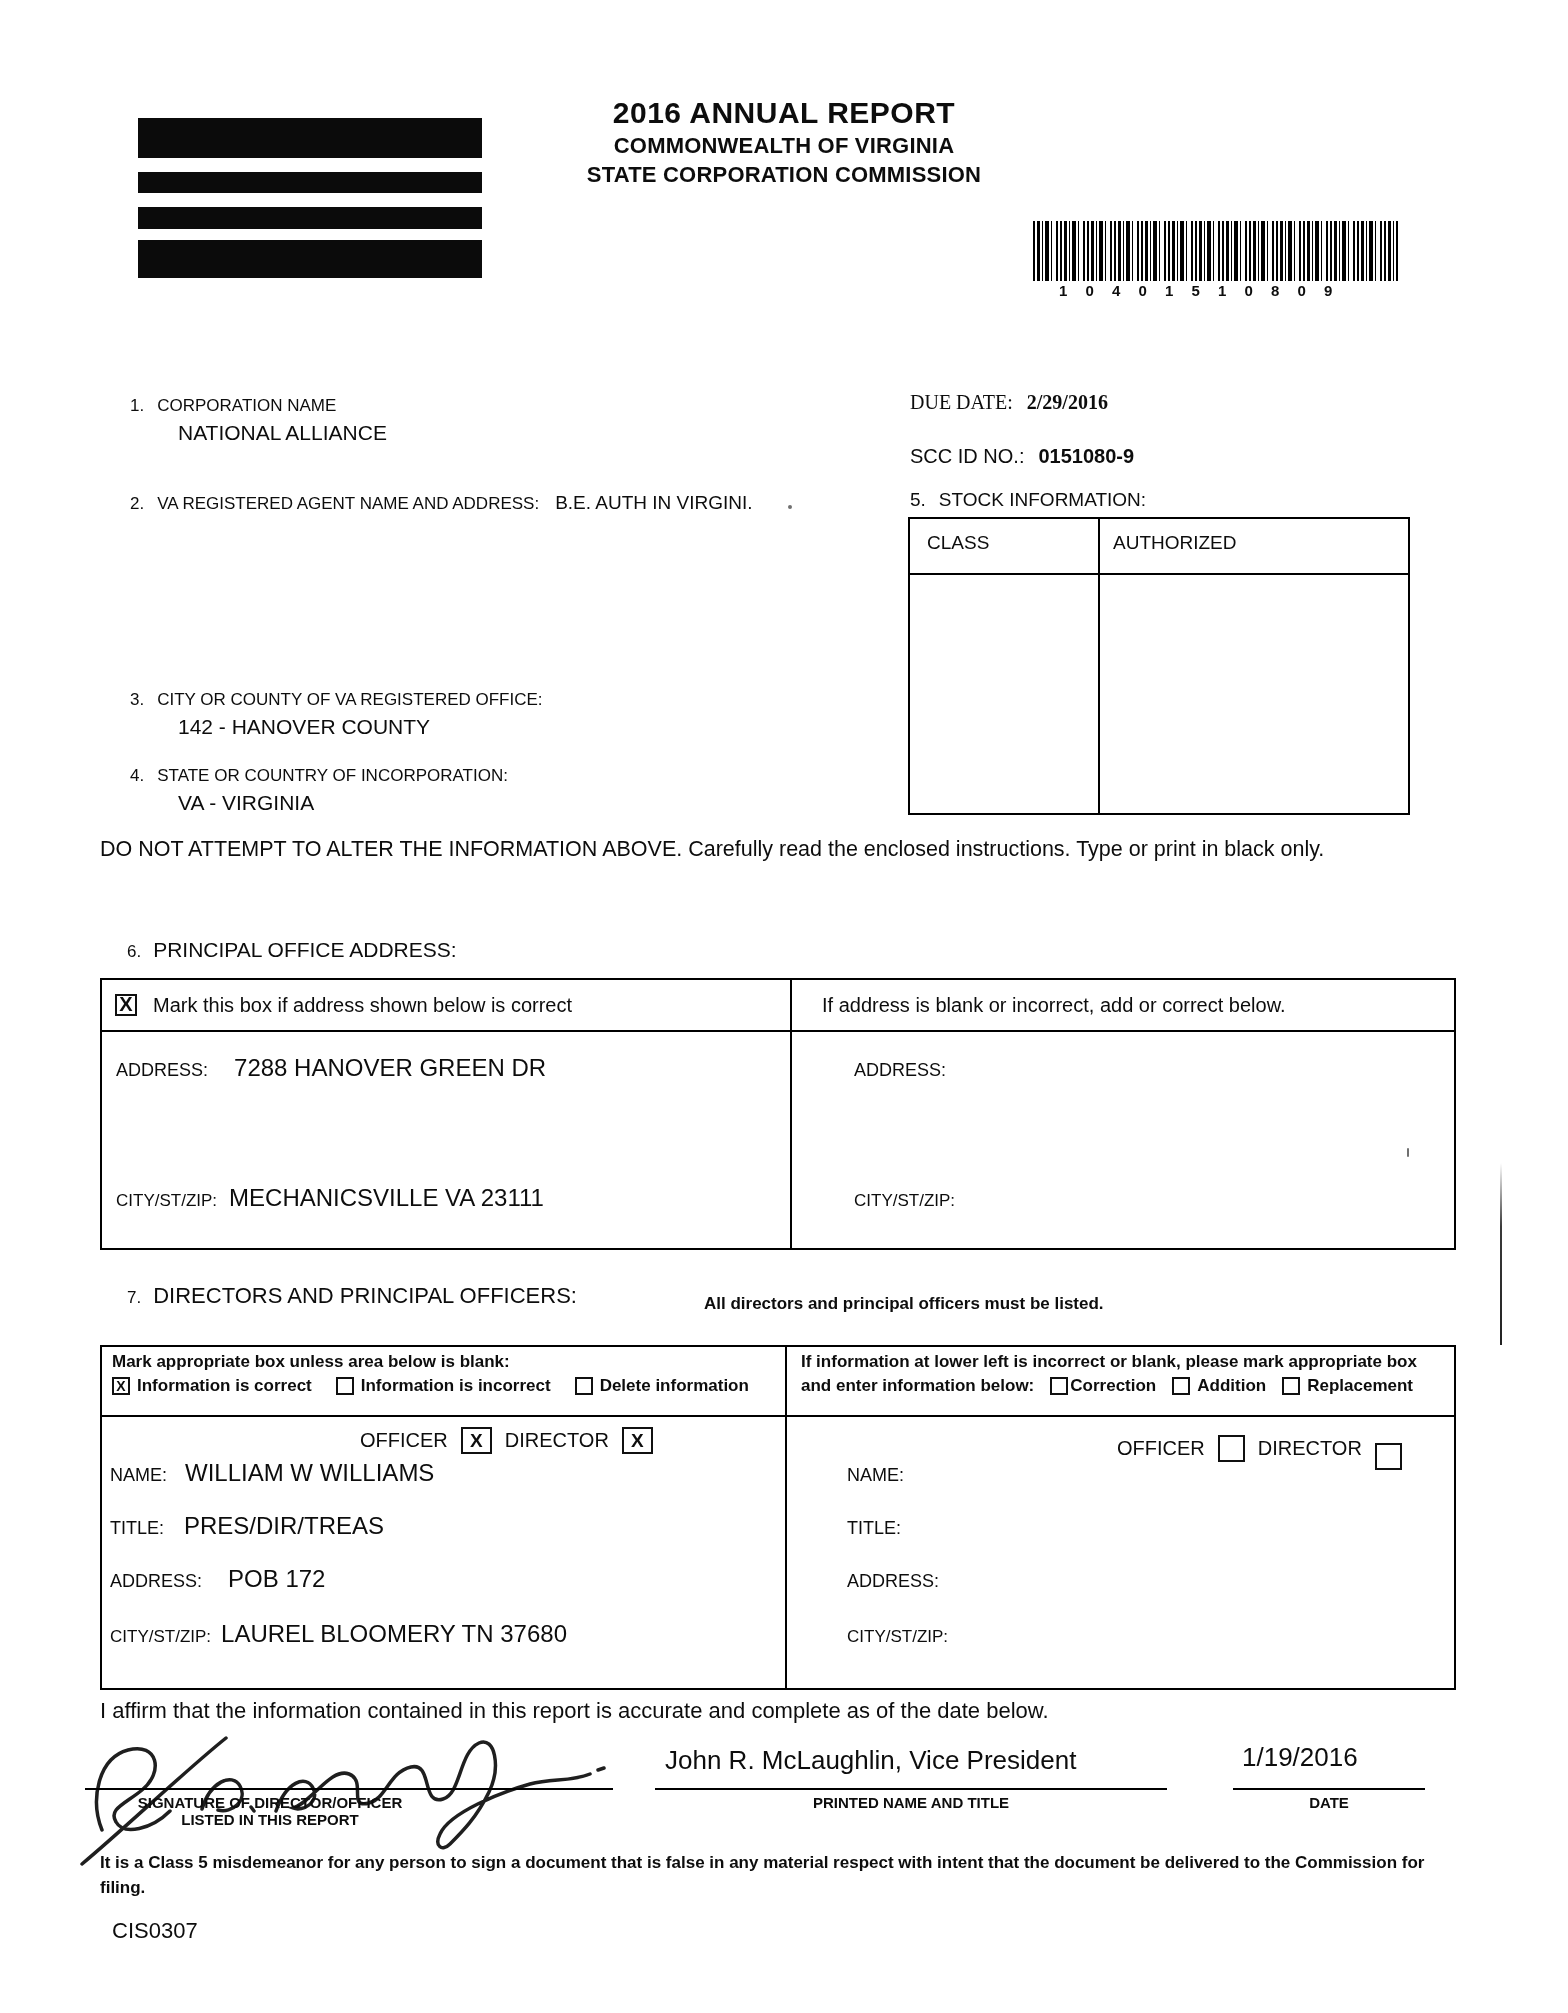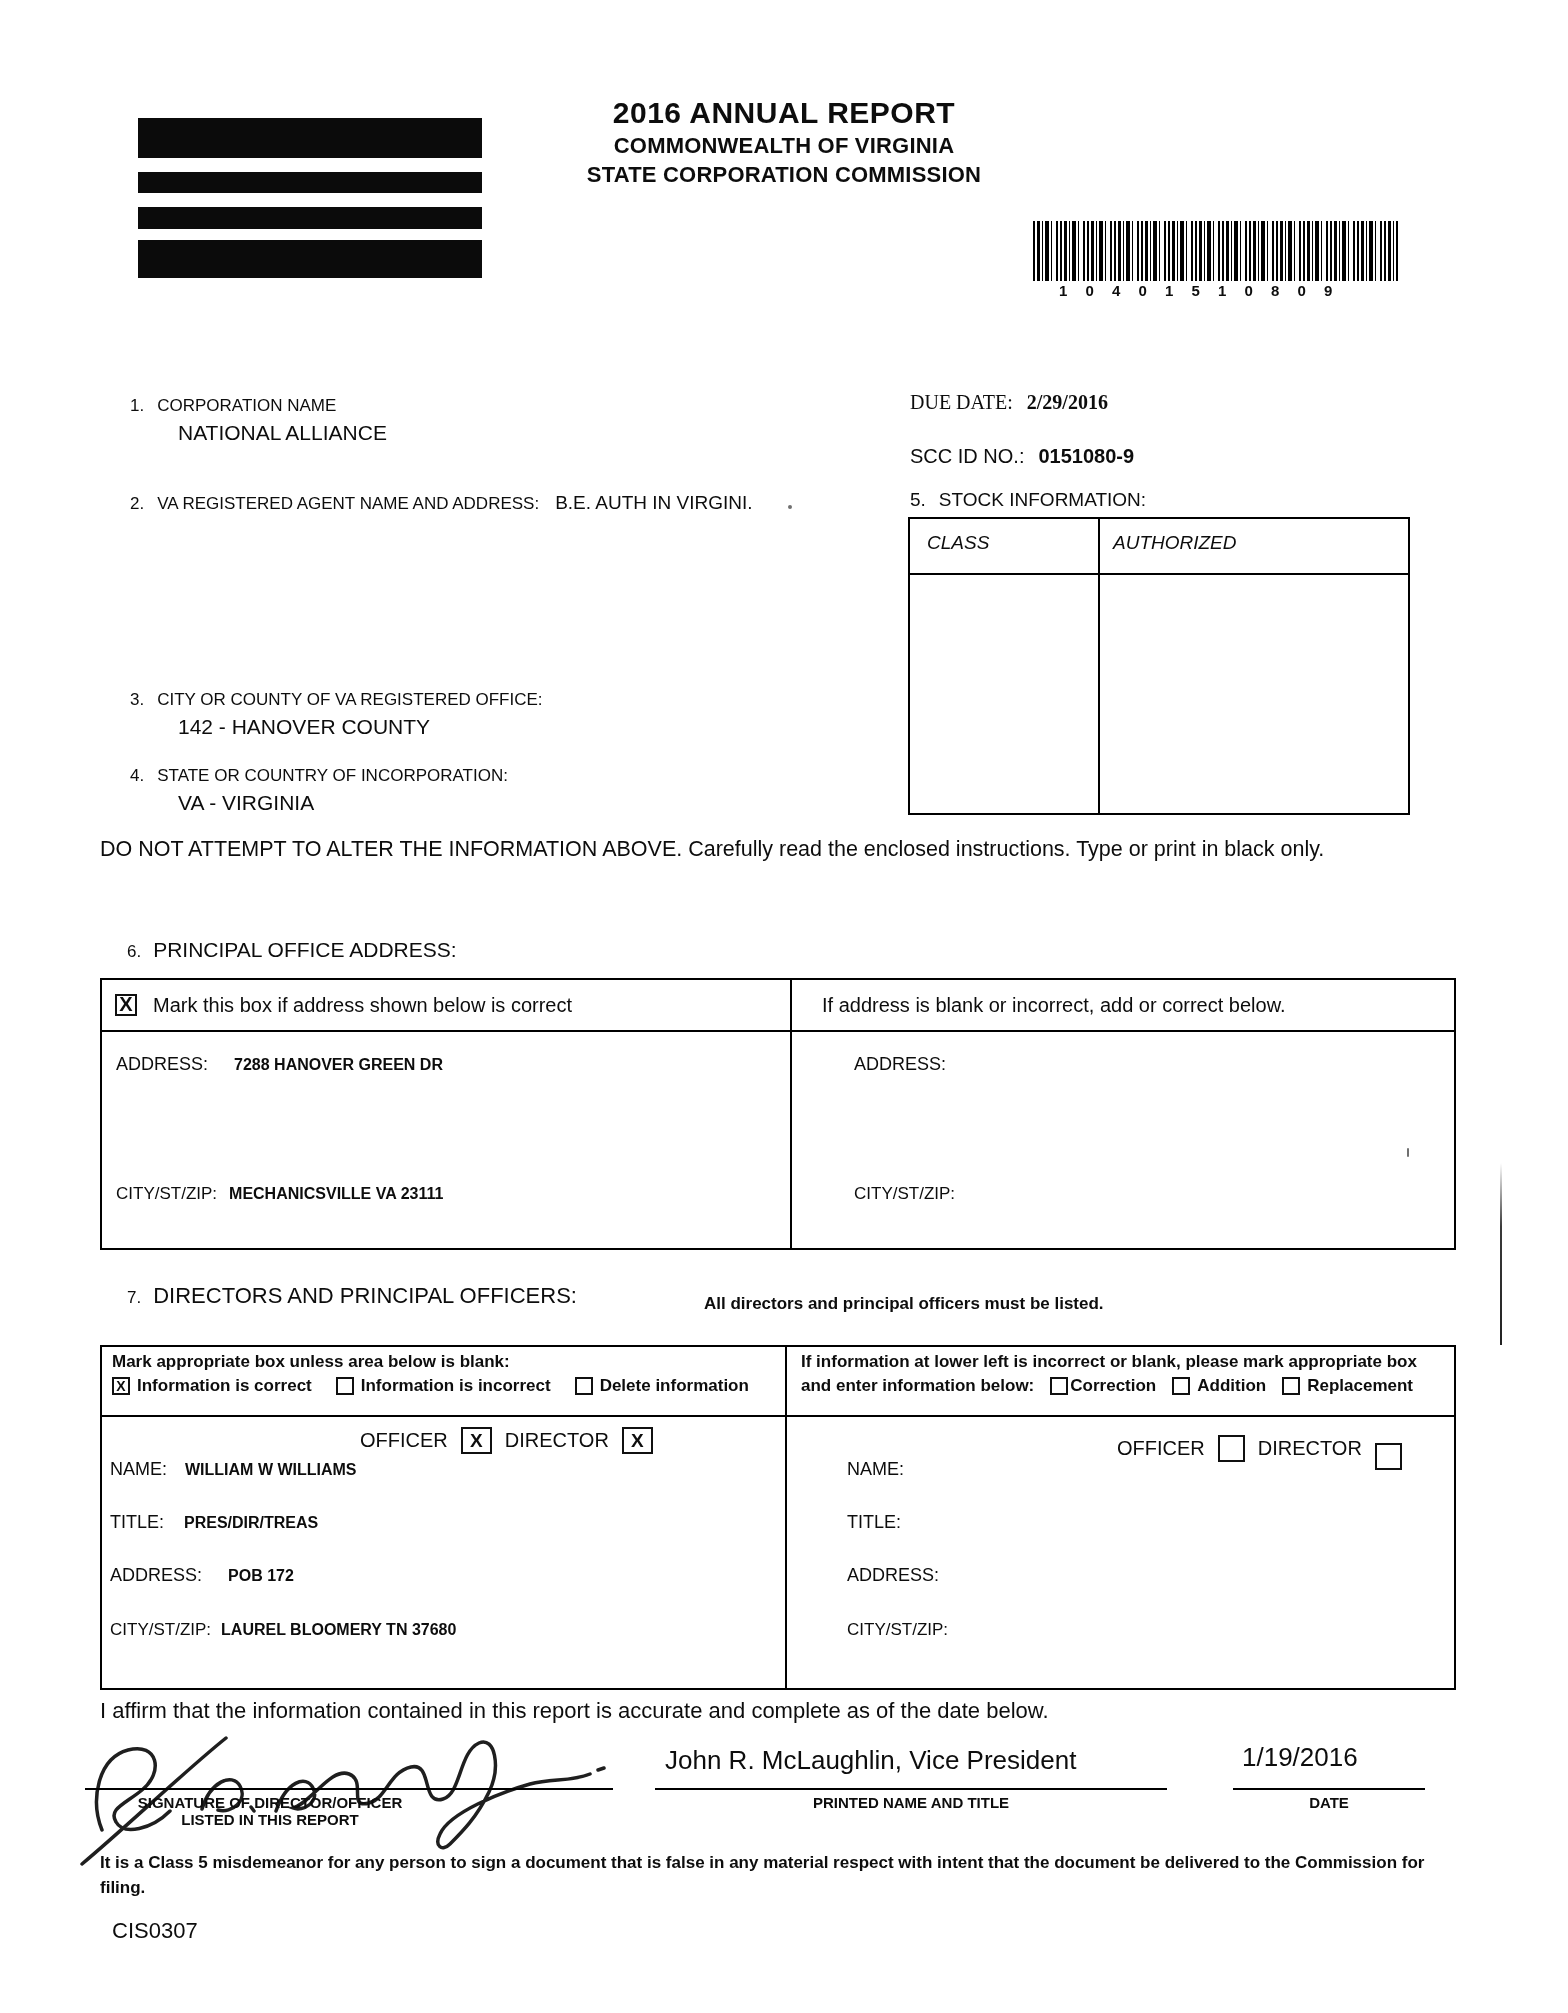--- a/index.html
+++ b/index.html
@@ -30,21 +30,21 @@
   .seclabel { font-size:17px; white-space:nowrap; }
   .secnum { margin-right:13px; }
   .value { font-size:21px; white-space:nowrap; }
   .kv-label { font-size:20px; }
   .kv-value { font-size:20px; font-weight:bold; margin-left:14px; }
   .agent-status { font-size:19px; margin-left:16px; }
   .addr-lines { font-size:21px; line-height:29px; }
 
   
   .stock-table { position:absolute; left:908px; top:517px; width:502px; height:298px; border:2px solid #000; box-sizing:border-box; display:flex; flex-direction:column; }
-  .stock-row { display:flex;font-style:italic; }
+  .stock-row { display:flex; }
   .stock-hrow { height:54px; border-bottom:2px solid #000; }
   .stock-brow { flex:1; }
   .stock-c1 { width:190px; border-right:2px solid #000; padding:13px 0 0 17px; box-sizing:border-box; font-size:19px; }
   .stock-c2 { flex:1; padding:13px 0 0 13px; font-size:19px; }
 
   .notice { position:absolute; left:100px; top:833px; width:1348px; font-size:21.5px; line-height:33px; }
 
   .heading-num { font-size:17px; margin-right:12px; }
   .heading-text { font-size:21px; }
 
@@ -58,21 +58,21 @@
   .ft-right7 { flex:1; position:relative; }
 
   .cb { display:inline-block; border:2px solid #101010; text-align:center; font-weight:bold; box-sizing:border-box; vertical-align:middle; overflow:visible; }
   .cb-sm { width:18px; height:18px; font-size:14px; line-height:14px; }
   .cb-md { width:22px; height:22px; font-size:20px; line-height:17px; }
   .cb-lg { width:31px; height:27px; font-size:19px; line-height:23px; }
 
   .row6 { position:absolute; left:14px; white-space:nowrap; }
   .cell-label { font-size:18px; }
   .cell-label-sm { font-size:17px; }
-  .cell-value { font-size:16px; font-weight:bold; margin-left:26px; }
+  .cell-value { font-size:24px; font-weight:normal; margin-left:26px; }
 
   .hdr7-line { font-size:17px; font-weight:bold; white-space:nowrap; }
   .cb-item { display:inline-flex; align-items:center; gap:7px; }
 
   .person-row { position:absolute; left:8px; white-space:nowrap; }
   .od-line { position:absolute; white-space:nowrap; font-size:20px; display:flex; align-items:center; gap:13px; }
 
   .affirm { position:absolute; left:100px; top:1698px; font-size:22px; }
 
   .sigline { position:absolute; border-top:2px solid #000; }

